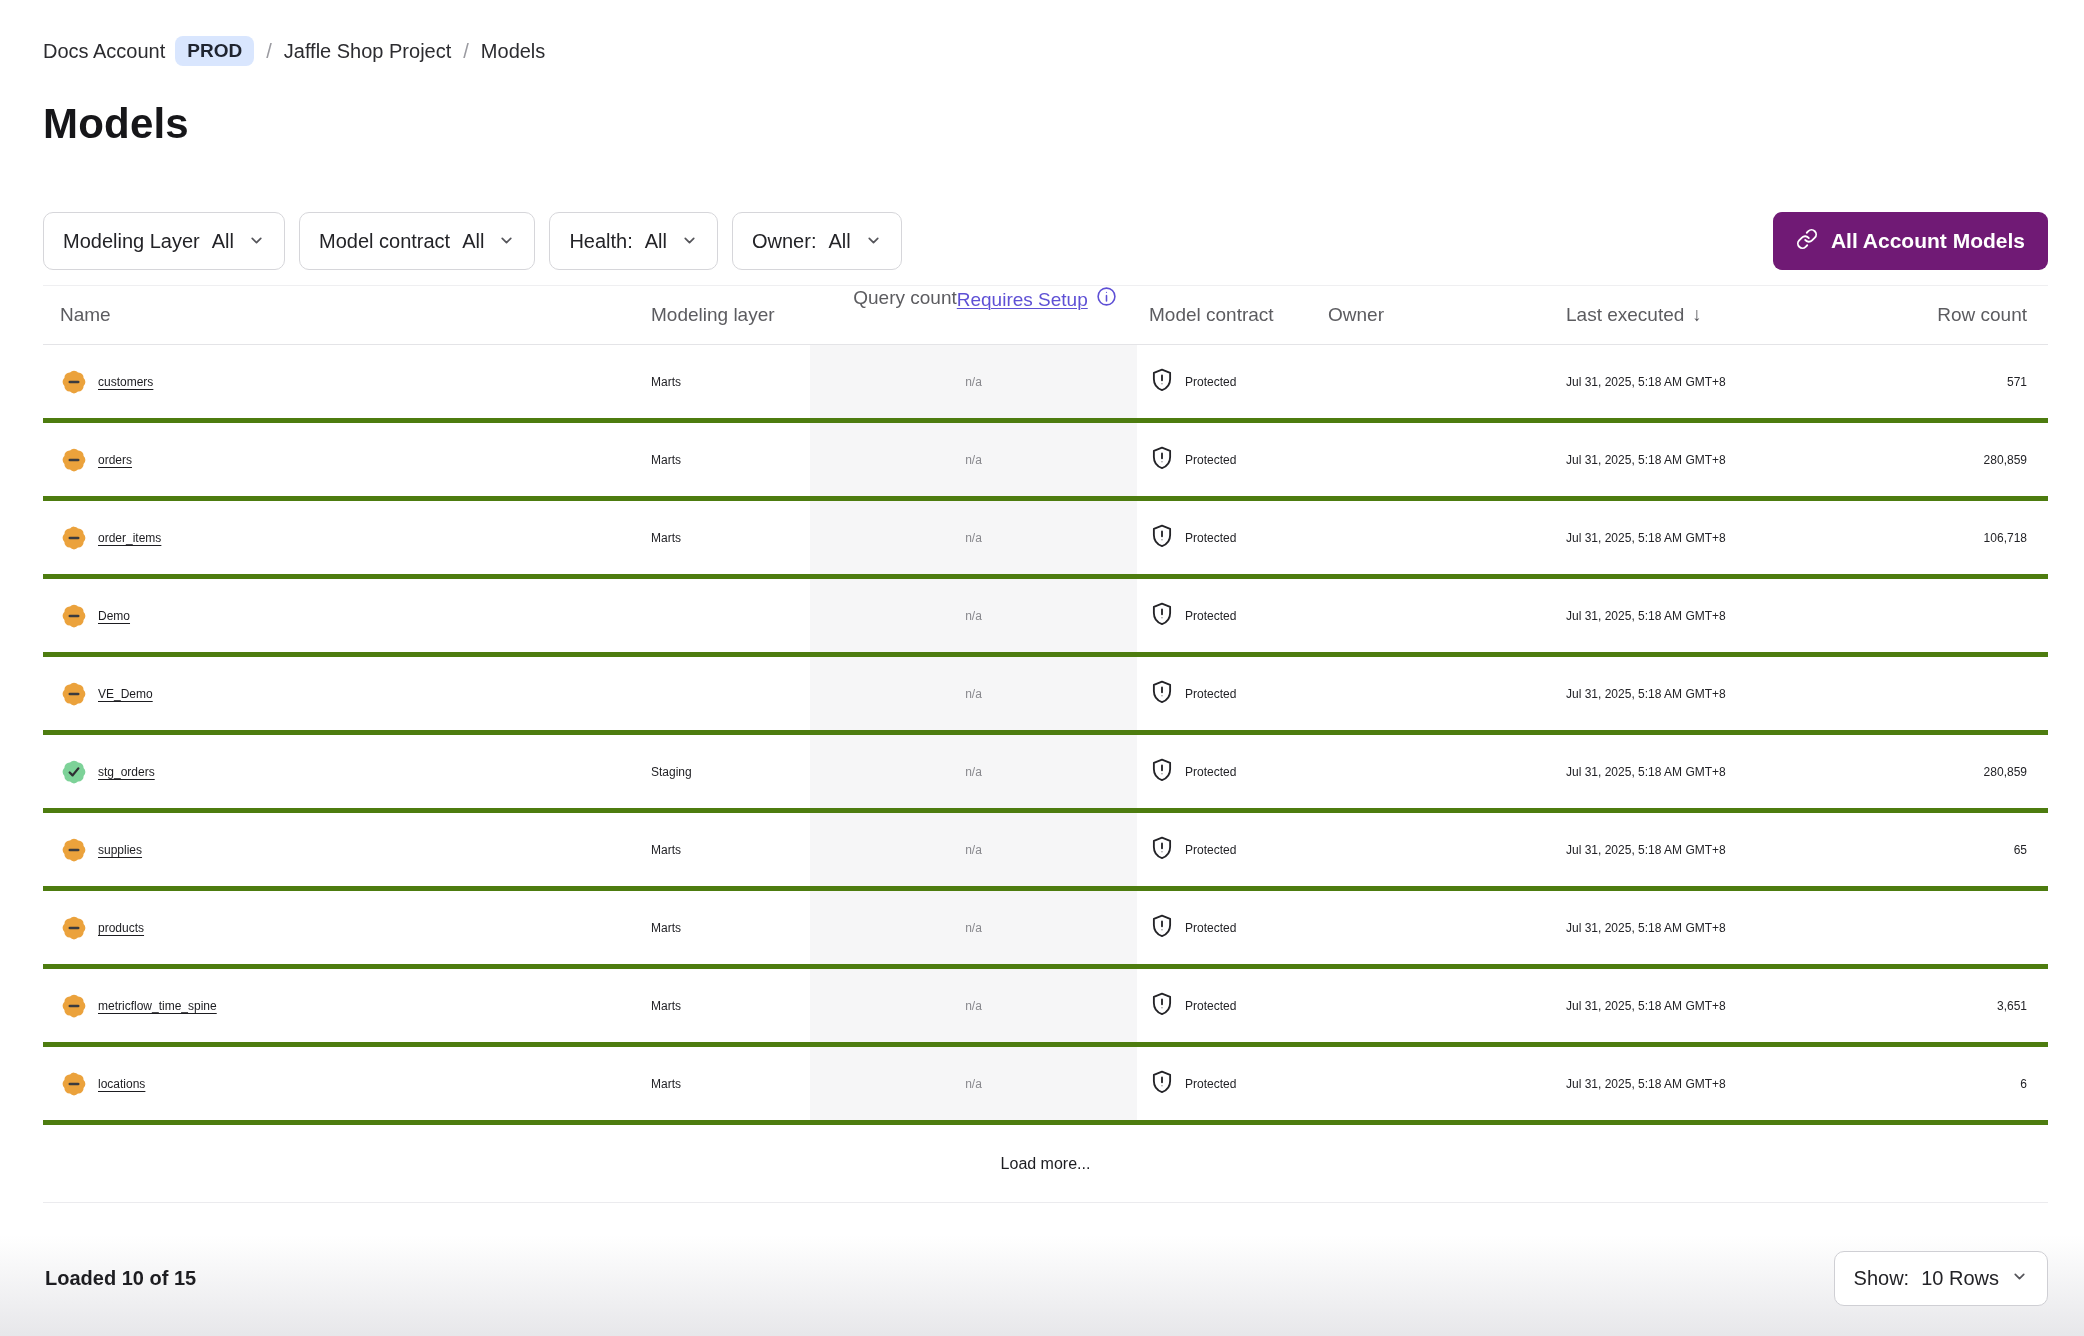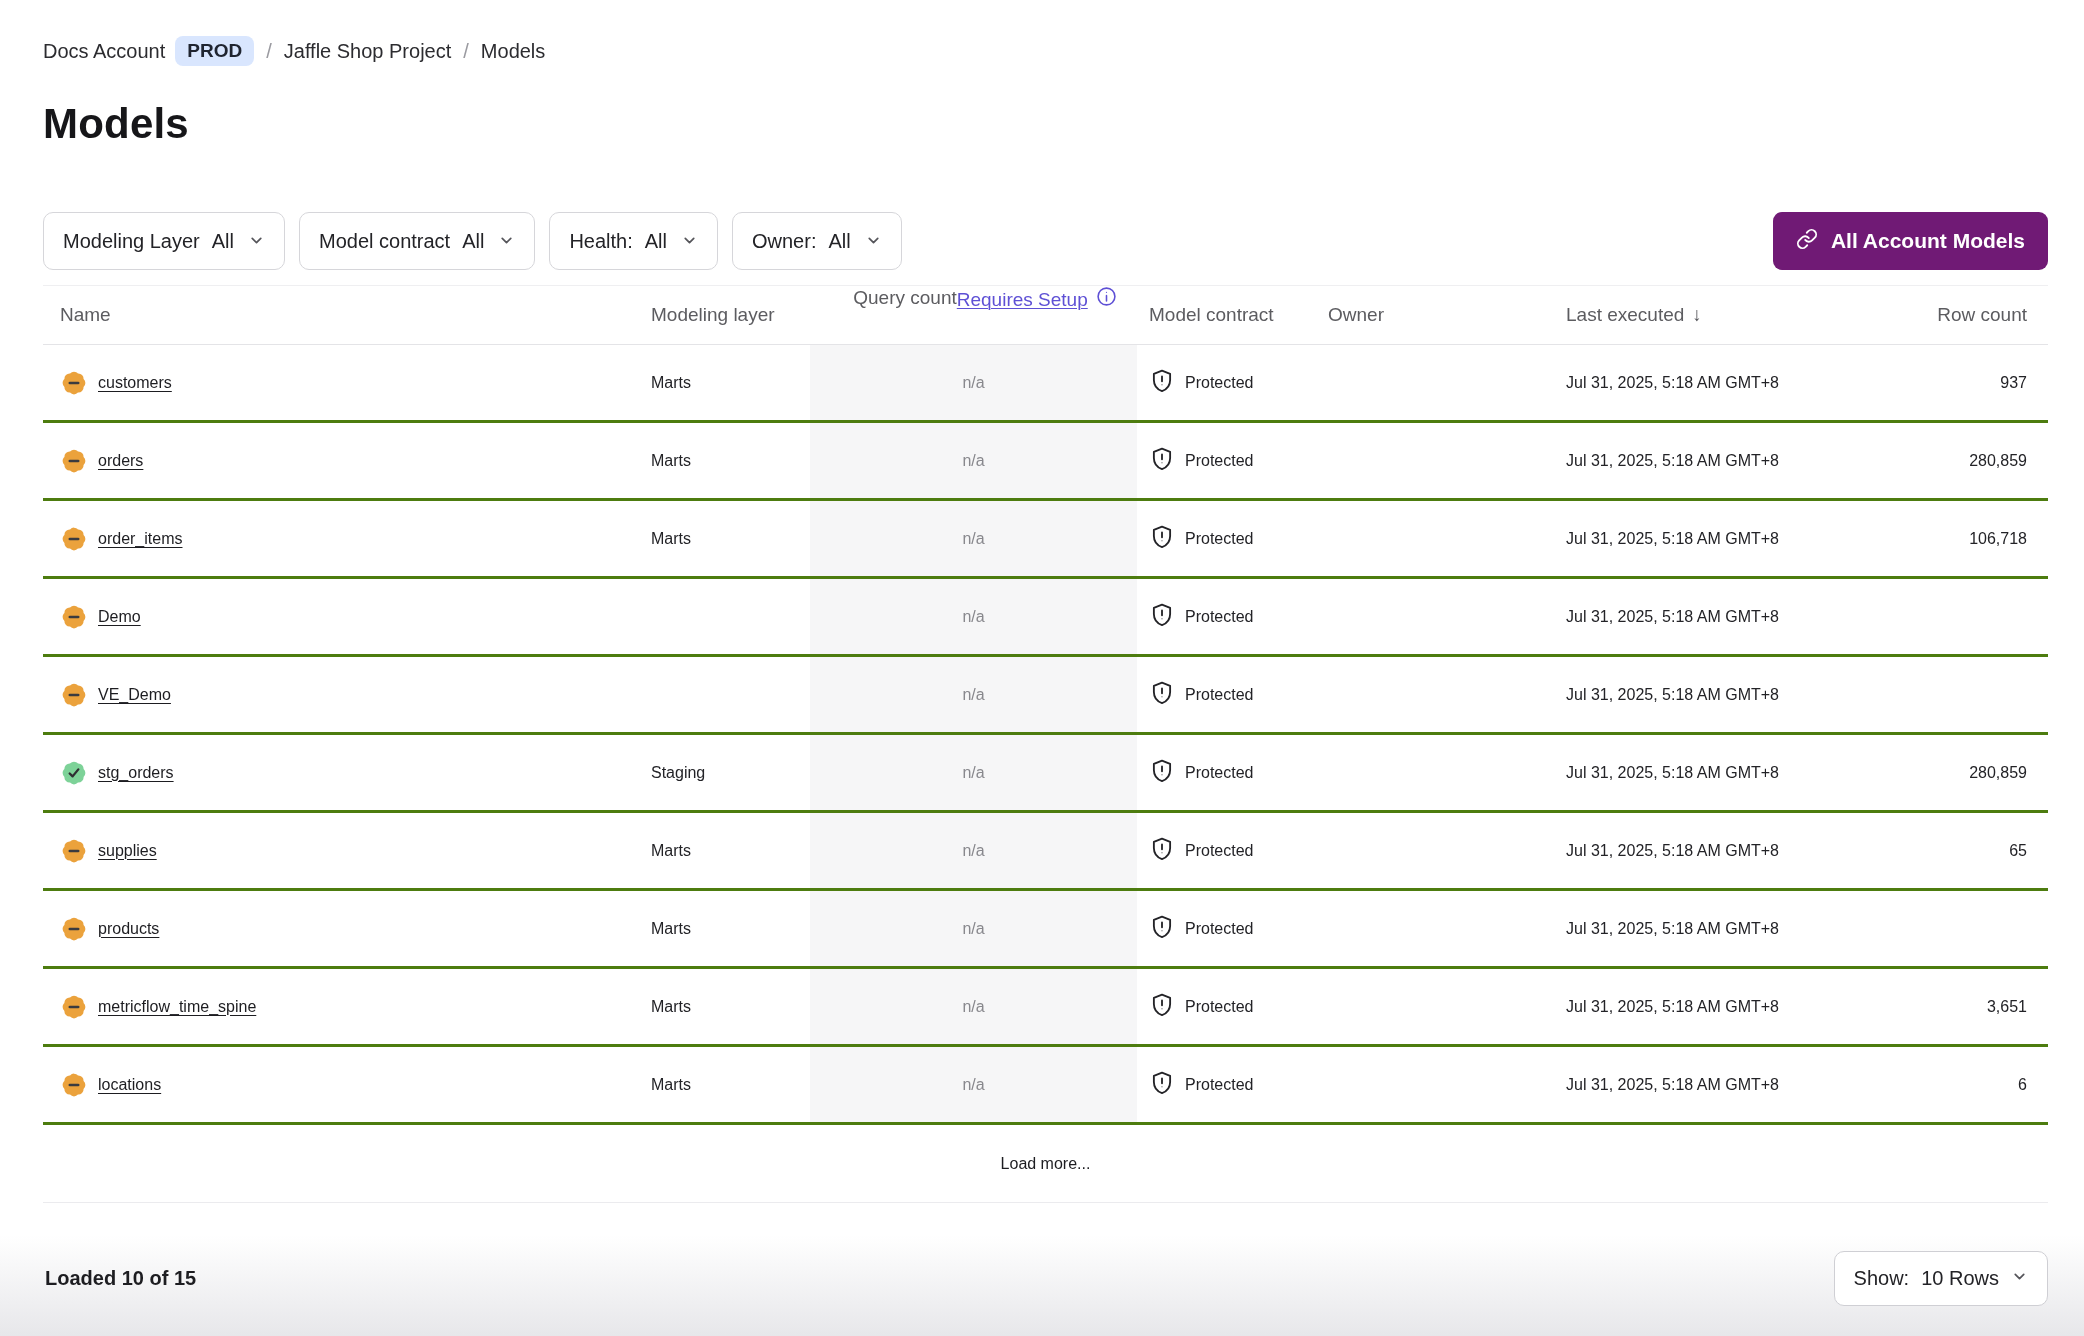--- a/index.html
+++ b/index.html
@@ -46,21 +46,21 @@
   .th-name { padding-left:17px; }
   .th-query { flex-direction:row; align-items:flex-start !important; justify-content:center; padding-left:23px; line-height:24px; }
   .requires-setup { color:#5e50d5; display:flex; align-items:center; gap:8px; cursor:pointer; }
   .requires-setup .rs-text { text-decoration:underline; text-decoration-thickness:1px; text-underline-offset:2px; }
   .th-contract { padding-left:12px; }
   .th-owner { padding-left:11px; }
   .th-exec { padding-left:16px; gap:8px; }
   .sort-arrow { color:#55555a; font-size:19px; }
   .th-count { justify-content:flex-end; padding-right:21px; }
 
-  .trow { height:78px; border-bottom:3px solid #4d7c0f; font-size:16px; }
+  .trow { height:78px; border-bottom:5px solid #4d7c0f; font-size:12px; }
   .trow > div { display:flex; align-items:center; }
   .c-name { padding-left:17px; gap:10px; }
   .model-link { color:#1d1d21; font-weight:500; text-decoration:underline; text-decoration-thickness:1px; text-underline-offset:3px; cursor:pointer; }
   .health-icon { display:flex; width:28px; height:28px; }
   .c-query { justify-content:center; background:#f6f6f7; color:#88888d; }
   .c-contract { padding-left:12px; gap:10px; }
   .c-owner { padding-left:11px; }
   .c-exec { padding-left:16px; }
   .c-count { justify-content:flex-end; padding-right:21px; }
 
@@ -194,21 +194,21 @@
         <svg viewBox="0 0 24 24" width="26" height="26" fill="none" stroke="#232327" stroke-width="1.7">
                 <path d="M12 2.5l7.5 3v5.6c0 4.9-3.2 8.7-7.5 10.3-4.3-1.6-7.5-5.4-7.5-10.3V5.5l7.5-3z" stroke-linejoin="round"></path>
                 <path d="M12 7.8v4.4" stroke-linecap="round"></path>
                 <circle cx="12" cy="15.4" r="0.5" fill="#232327" stroke="none"></circle>
               </svg>
       </span>
       <span>Protected</span>
     </div>
     <div class="c-owner"></div>
     <div class="c-exec">Jul 31, 2025, 5:18 AM GMT+8</div>
-    <div class="c-count">937</div>
+    <div class="c-count">571</div>
   </div>
 
   <div class="trow">
     <div class="c-name">
       <span class="health-icon">
         <svg viewBox="0 0 24 24" width="28" height="28">
                 <path d="M8.603 3.799A4.49 4.49 0 0 1 12 2.25c1.357 0 2.573.6 3.397 1.549a4.49 4.49 0 0 1 3.498 1.307 4.491 4.491 0 0 1 1.307 3.497A4.49 4.49 0 0 1 21.75 12a4.49 4.49 0 0 1-1.549 3.397 4.491 4.491 0 0 1-1.307 3.497 4.491 4.491 0 0 1-3.497 1.307A4.49 4.49 0 0 1 12 21.75a4.49 4.49 0 0 1-3.397-1.549 4.49 4.49 0 0 1-3.498-1.306 4.491 4.491 0 0 1-1.307-3.498A4.49 4.49 0 0 1 2.25 12c0-1.357.6-2.573 1.549-3.397a4.49 4.49 0 0 1 1.307-3.497 4.49 4.49 0 0 1 3.497-1.307z" fill="#eba23c"></path>
                 <path d="M8.4 12h7.2" stroke="#3b3b3f" stroke-width="2.2" stroke-linecap="round" fill="none"></path>
               </svg>
       </span>

